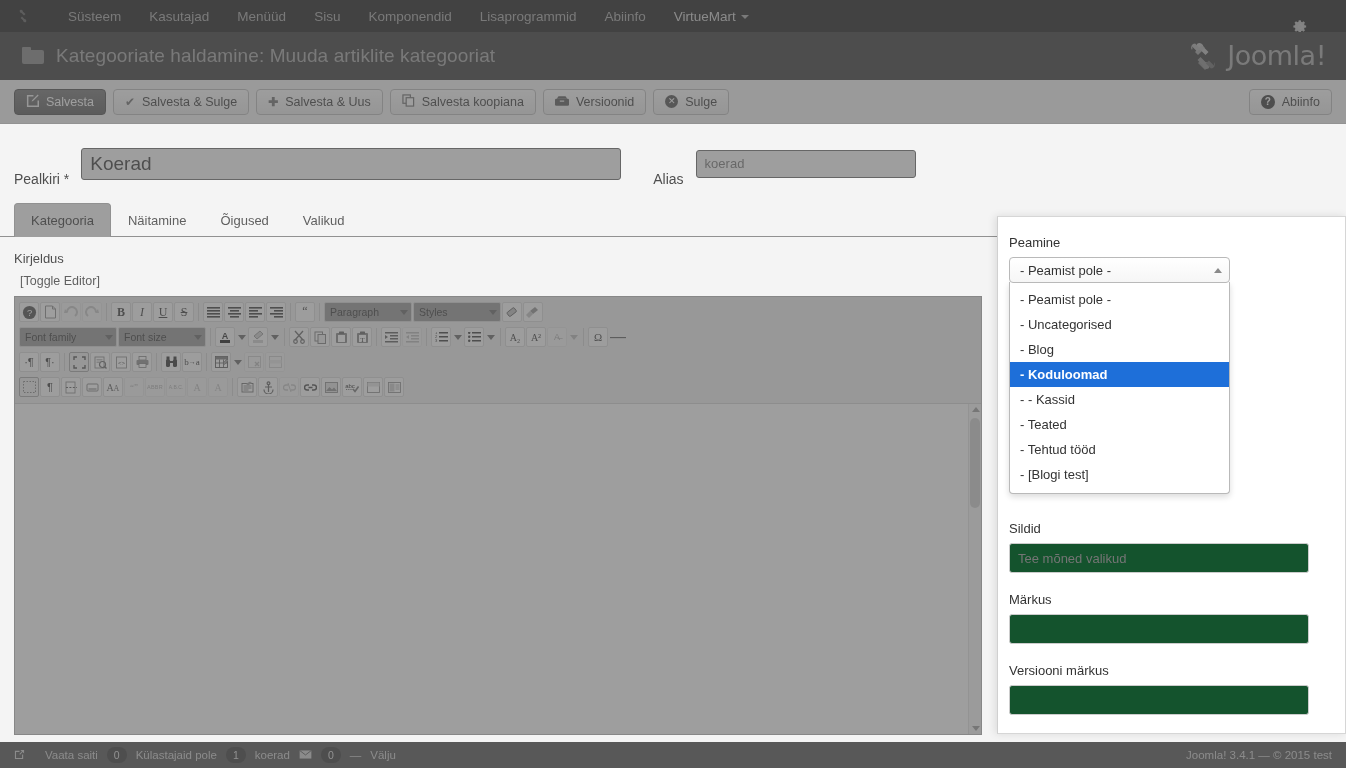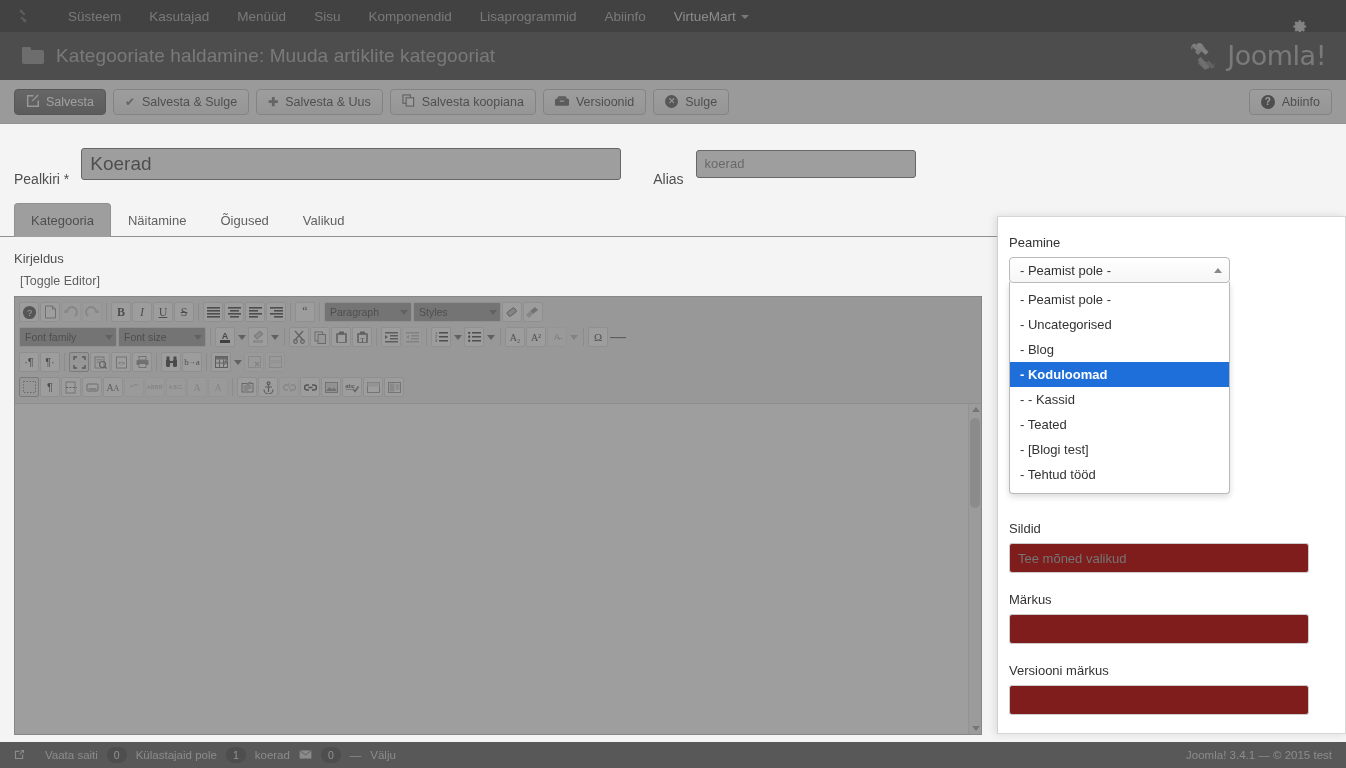--- a/index.html
+++ b/index.html
@@ -129,21 +129,21 @@
   .statusbar .copy { margin-left:auto; color:#cfcfcf; }
 
   
   .panel {
     position:absolute; left:997px; top:216px; width:349px; height:518px;
     background:#fff; border:1px solid #d6d6d6; border-left:1px solid #d0d0d0;
     box-shadow:-2px 0 8px rgba(0,0,0,.10); padding:18px 12px 0 11px; z-index:40;
   }
   .p-lbl { font-size:13px; color:#333; margin-bottom:7px; }
   .p-input {
-    width:300px;height:30px;border:1px solid #ccc;border-radius:3px;background:#7f1d1d;
+    width:300px;height:30px;border:1px solid #ccc;border-radius:3px;background:#14532d;
     font-size:13px;color:#333;padding:0 8px;font-family:inherit;
   }
   .p-input.ph { color:#9b9b9b; }
   .p-gap { height:19px; }
 
   .select-box {
     position:relative; width:221px; height:26px; border:1px solid #b9b9b9;
     border-radius:4px; background:linear-gradient(#fff,#f6f6f6);
     display:flex;align-items:center;justify-content:space-between;padding:0 7px 0 10px;
     font-size:13px; color:#333; z-index:3;
@@ -727,22 +727,22 @@
         <span>- Peamist pole -</span>
         <span class="cu"></span>
       </div>
       <div class="options">
         <div class="opt">- Peamist pole -</div>
         <div class="opt">- Uncategorised</div>
         <div class="opt">- Blog</div>
         <div class="opt sel">- Koduloomad</div>
         <div class="opt">- - Kassid</div>
         <div class="opt">- Teated</div>
+        <div class="opt">- Tehtud tööd</div>
         <div class="opt">- [Blogi test]</div>
-        <div class="opt">- Tehtud tööd</div>
       </div>
     </div>
 
     <div class="after-list">
       <div class="p-lbl">Sildid</div>
       <input class="p-input ph" placeholder="Tee mõned valikud" style="">
       <div class="p-gap"></div>
       <div class="p-lbl">Märkus</div>
       <input class="p-input" value="" style="">
       <div class="p-gap"></div>

